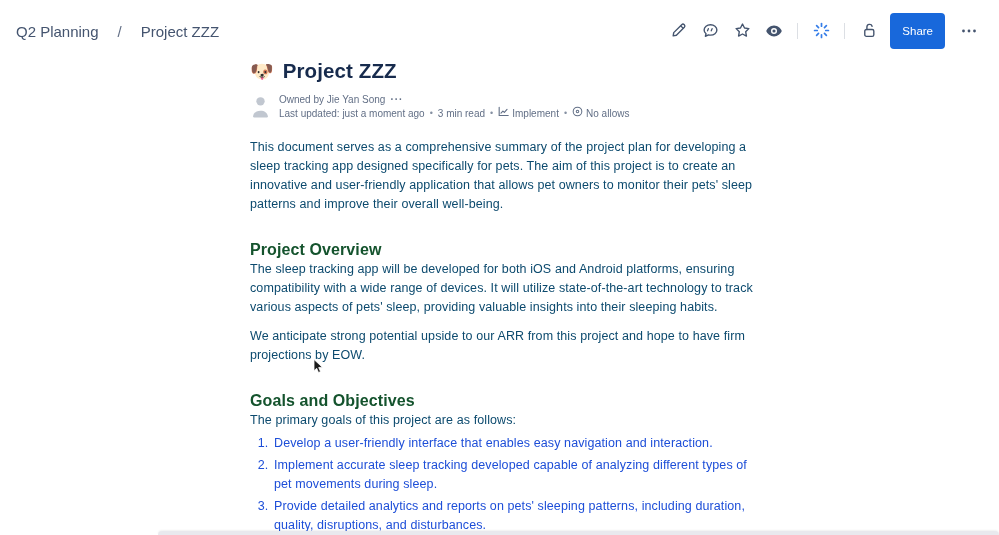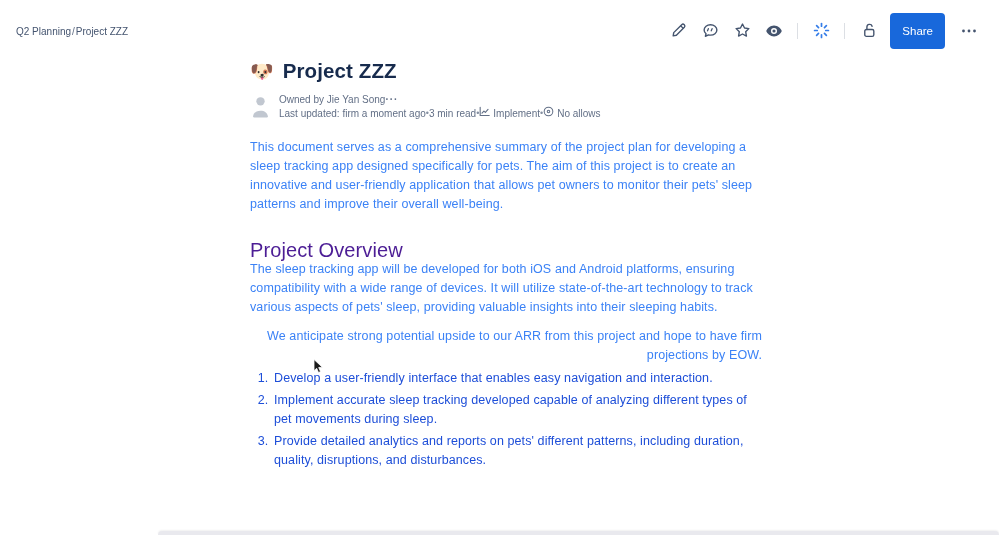--- a/index.html
+++ b/index.html
@@ -13,21 +13,21 @@
     position: relative;
   }
 
   
   .header {
     position: absolute; top: 0; left: 0; right: 0; height: 62px;
     display: flex; align-items: center; justify-content: space-between;
     padding: 0 16px;
     background: #fff;
   }
-  .breadcrumb { display: flex; align-items: center; gap: 1px; font-size: 10px; color: #44546F; }
+  .breadcrumb { display: flex; align-items: center; gap: 19px; font-size: 15px; color: #44546F; }
   .breadcrumb a { color: #44546F; text-decoration: none; cursor: pointer; }
   .breadcrumb .sep { color: #626F86; }
 
   .toolbar { display: flex; align-items: center; gap: 4px; }
   .icon-btn {
     width: 28px; height: 26px; border: none; background: transparent;
     display: flex; align-items: center; justify-content: center;
     border-radius: 3px; cursor: pointer; padding: 0;
   }
   .icon-btn svg { display: block; }
@@ -46,36 +46,36 @@
   h1.page-title {
     margin: 0; font-size: 20.5px; font-weight: 600; color: #172B4D;
     display: flex; align-items: center; gap: 9px; line-height: 30px;
     letter-spacing: .1px;
   }
   .emoji { font-size: 19px; line-height: 1; }
 
   .byline { display: flex; gap: 8px; margin-top: 7px; }
   .byline .avatar { flex: 0 0 auto; margin-top: 1px; }
   .byline-lines { font-size: 10px; color: #626F86; line-height: 13px; }
-  .byline-row { display: flex; align-items: center; white-space: nowrap; }
+  .byline-row { display: flex; align-items: center; gap: 5px; white-space: nowrap; }
   .byline-row a { color: #626F86; text-decoration: none; cursor: pointer; display: inline-flex; align-items: center; gap: 3px; }
   .byline .dot { color: #8590A2; font-size: 9px; }
   .owner-more { letter-spacing: 1px; font-weight: bold; color: #626F86; cursor: pointer; }
 
   .content p {
     font-size: 12.5px; line-height: 19px; margin: 0;
-    color: #3b82f6; letter-spacing: .1px;
+    color: #0c4a6e; letter-spacing: .1px;
   }
   p.intro { margin-top: 15px; }
   h2.section-heading {
-    font-size: 20px; font-weight: 400; color: #4c1d95;
+    font-size: 16px; font-weight: 700; color: #14532d;
     margin: 26px 0 0 0; line-height: 20px; letter-spacing: .1px;
   }
   h2 + p { margin-top: 9px; }
-  p.follow { margin-top: 10px; text-align: right; }
+  p.follow { margin-top: 10px; }
 
   ol.goal-list {
     margin: 4px 0 0 0; padding-left: 22px;
     font-size: 12.5px; line-height: 19.5px; color: #1d4ed8;
   }
   ol.goal-list li { margin-bottom: 2px; padding-left: 2px; letter-spacing: .1px; }
 
   
   .cursor { position: absolute; left: 313px; top: 359px; pointer-events: none; }
   .bottom-strip {
@@ -176,21 +176,21 @@
           <circle cx="10" cy="7" r="4" fill="#C1C7D0"></circle>
           <path d="M2.8 21.5c.7-3.6 3.4-5.5 7.2-5.5s6.5 1.9 7.2 5.5c.1.6-.3 1-.9 1H3.7c-.6 0-1-.4-.9-1z" fill="#C1C7D0"></path>
         </svg>
     </span>
     <div class="byline-lines">
       <div class="byline-row">
         <a>Owned by Jie Yan Song</a>
         <span class="owner-more">···</span>
       </div>
       <div class="byline-row">
-        <a>Last updated: firm a moment ago</a>
+        <a>Last updated: just a moment ago</a>
         <span class="dot">•</span>
         <span>3 min read</span>
         <span class="dot">•</span>
         <a>
           <span>
             <svg width="11" height="11" viewBox="0 0 14 14">
                 <path d="M1.5 1.5v10.5H13" fill="none" stroke="#626F86" stroke-width="1.4" stroke-linecap="round"></path>
                 <path d="M3.8 9l2.4-2.6 1.9 1.8 3.4-4" fill="none" stroke="#626F86" stroke-width="1.4" stroke-linecap="round" stroke-linejoin="round"></path>
               </svg>
           </span>
@@ -209,24 +209,26 @@
       </div>
     </div>
   </div>
 
   <p class="intro">This document serves as a comprehensive summary of the project plan for developing a sleep tracking app designed specifically for pets. The aim of this project is to create an innovative and user-friendly application that allows pet owners to monitor their pets' sleep patterns and improve their overall well-being.</p>
 
   <h2 class="section-heading">Project Overview</h2>
   <p>The sleep tracking app will be developed for both iOS and Android platforms, ensuring compatibility with a wide range of devices. It will utilize state-of-the-art technology to track various aspects of pets' sleep, providing valuable insights into their sleeping habits.</p>
   <p class="follow">We anticipate strong potential upside to our ARR from this project and hope to have firm projections by EOW.</p>
 
+  <h2 class="section-heading">Goals and Objectives</h2>
+  <p>The primary goals of this project are as follows:</p>
   <ol class="goal-list">
     <li>Develop a user-friendly interface that enables easy navigation and interaction.</li>
     <li>Implement accurate sleep tracking developed capable of analyzing different types of pet movements during sleep.</li>
-    <li>Provide detailed analytics and reports on pets' different patterns, including duration, quality, disruptions, and disturbances.</li>
+    <li>Provide detailed analytics and reports on pets' sleeping patterns, including duration, quality, disruptions, and disturbances.</li>
   </ol>
 </main>
 
 <span class="cursor">
   <svg width="12" height="16" viewBox="0 0 12 16">
       <path d="M1 0.5v11.2l2.7-2.4 1.8 4.2 2-0.9-1.8-4.1 3.6-0.3z" fill="#1b1b1b" stroke="#fff" stroke-width="0.8"></path>
     </svg>
 </span>
 
 <div class="bottom-strip"></div>

